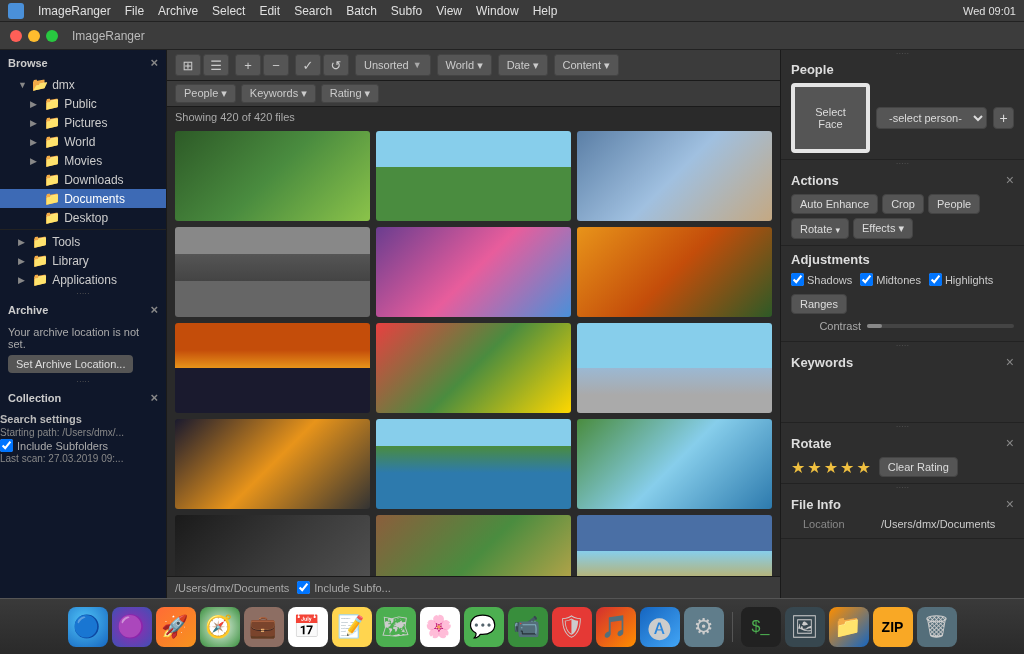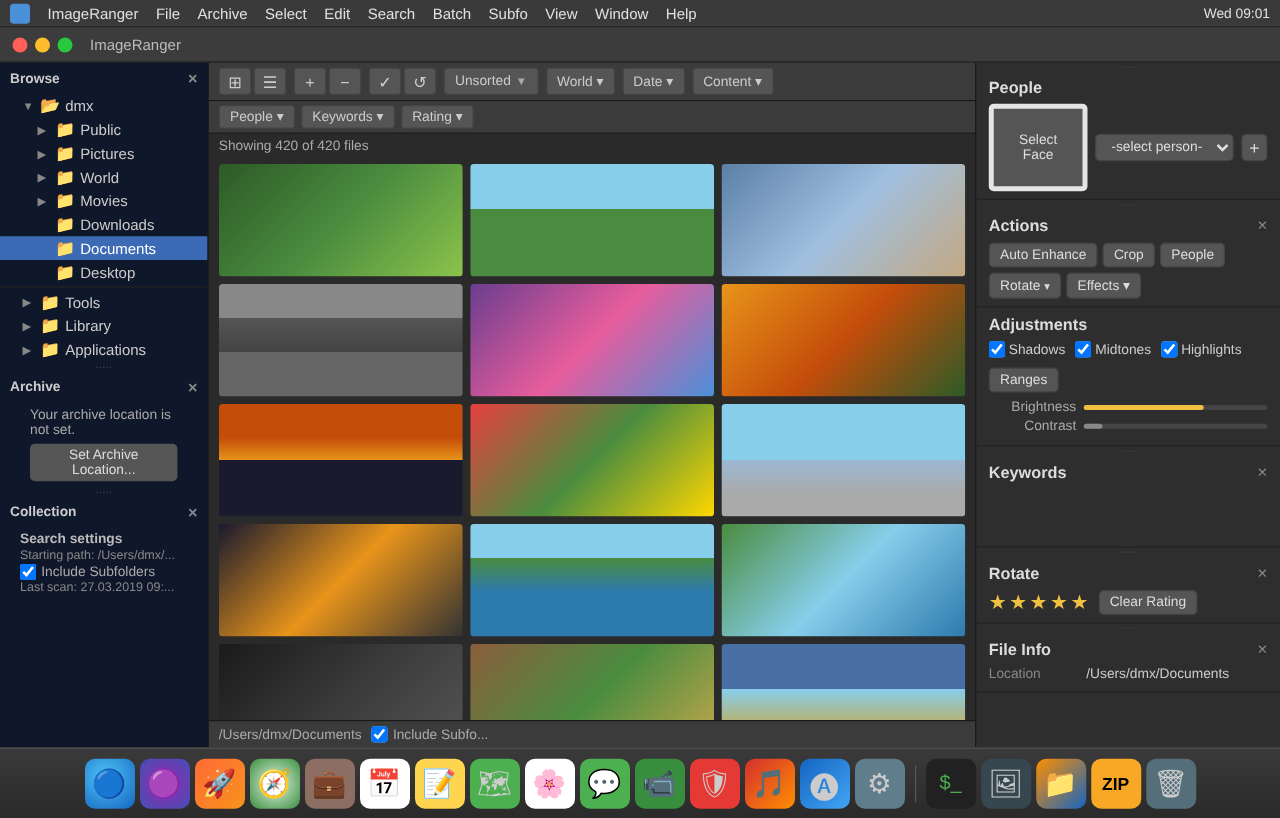--- a/index.html
+++ b/index.html
@@ -118,42 +118,42 @@
       justify-content: center;
     }
     .sidebar-divider::before {
       content: '·····';
       color: #555;
       font-size: 8px;
     }
 
     
     .archive-section {
-      padding: 4px 24px;
+      padding: 4px 8px;
       font-size: 11px;
       color: #aaa;
     }
     .archive-text { margin-bottom: 5px; }
     .archive-btn {
       background: #555;
       border: none;
       color: #ddd;
       padding: 3px 8px;
       border-radius: 4px;
       font-size: 11px;
       cursor: pointer;
     }
 
     
     .collection-section {
       flex: 1;
       overflow: hidden;
     }
     .search-settings-item {
-      padding: 3px 16px;
+      padding: 3px 0;
       font-size: 11px;
       color: #aaa;
     }
     .search-settings-label {
       font-weight: 600;
       color: #bbb;
       margin-bottom: 2px;
     }
     .ss-detail { font-size: 10px; color: #888; margin: 1px 0; }
     .checkbox-row {
@@ -435,21 +435,21 @@
       border: 1px solid #444;
       color: #ddd;
       padding: 3px 8px;
       border-radius: 4px;
       font-size: 11px;
       cursor: pointer;
     }
 
     
     .file-info-table { font-size: 11px; color: #aaa; }
-    .fi-row { display: flex; gap: 8px; margin-bottom: 2px; }
+    .fi-row { display: flex; gap: 8px; margin-bottom: 2px; margin-left: 12px; }
     .fi-label { color: #888; width: 70px; }
     .fi-value { color: #ccc; }
 
     
     .dock {
       background: linear-gradient(to bottom, #3a3a3a, #2a2a2a);
       border-top: 1px solid #555;
       height: 56px;
       display: flex;
       align-items: center;
@@ -749,26 +749,20 @@
         </label>
         <label class="adj-check">
           <input type="checkbox" checked="" style="">
           <span>Midtones</span>
         </label>
         <label class="adj-check">
           <input type="checkbox" checked="" style="">
           <span>Highlights</span>
         </label>
         <button class="action-btn">Ranges</button>
-      </div>
-      <div class="adj-row">
-        <span class="adj-label">Brightness</span>
-        <div class="adj-slider">
-          <div class="adj-slider-fill" style="width: 65%;"></div>
-        </div>
       </div>
       <div class="adj-row">
         <span class="adj-label">Contrast</span>
         <div class="adj-slider">
           <div class="adj-slider-fill" style="width: 10%; background: #888;"></div>
         </div>
       </div>
     </div>
 
     <div class="panel-divider"></div>

